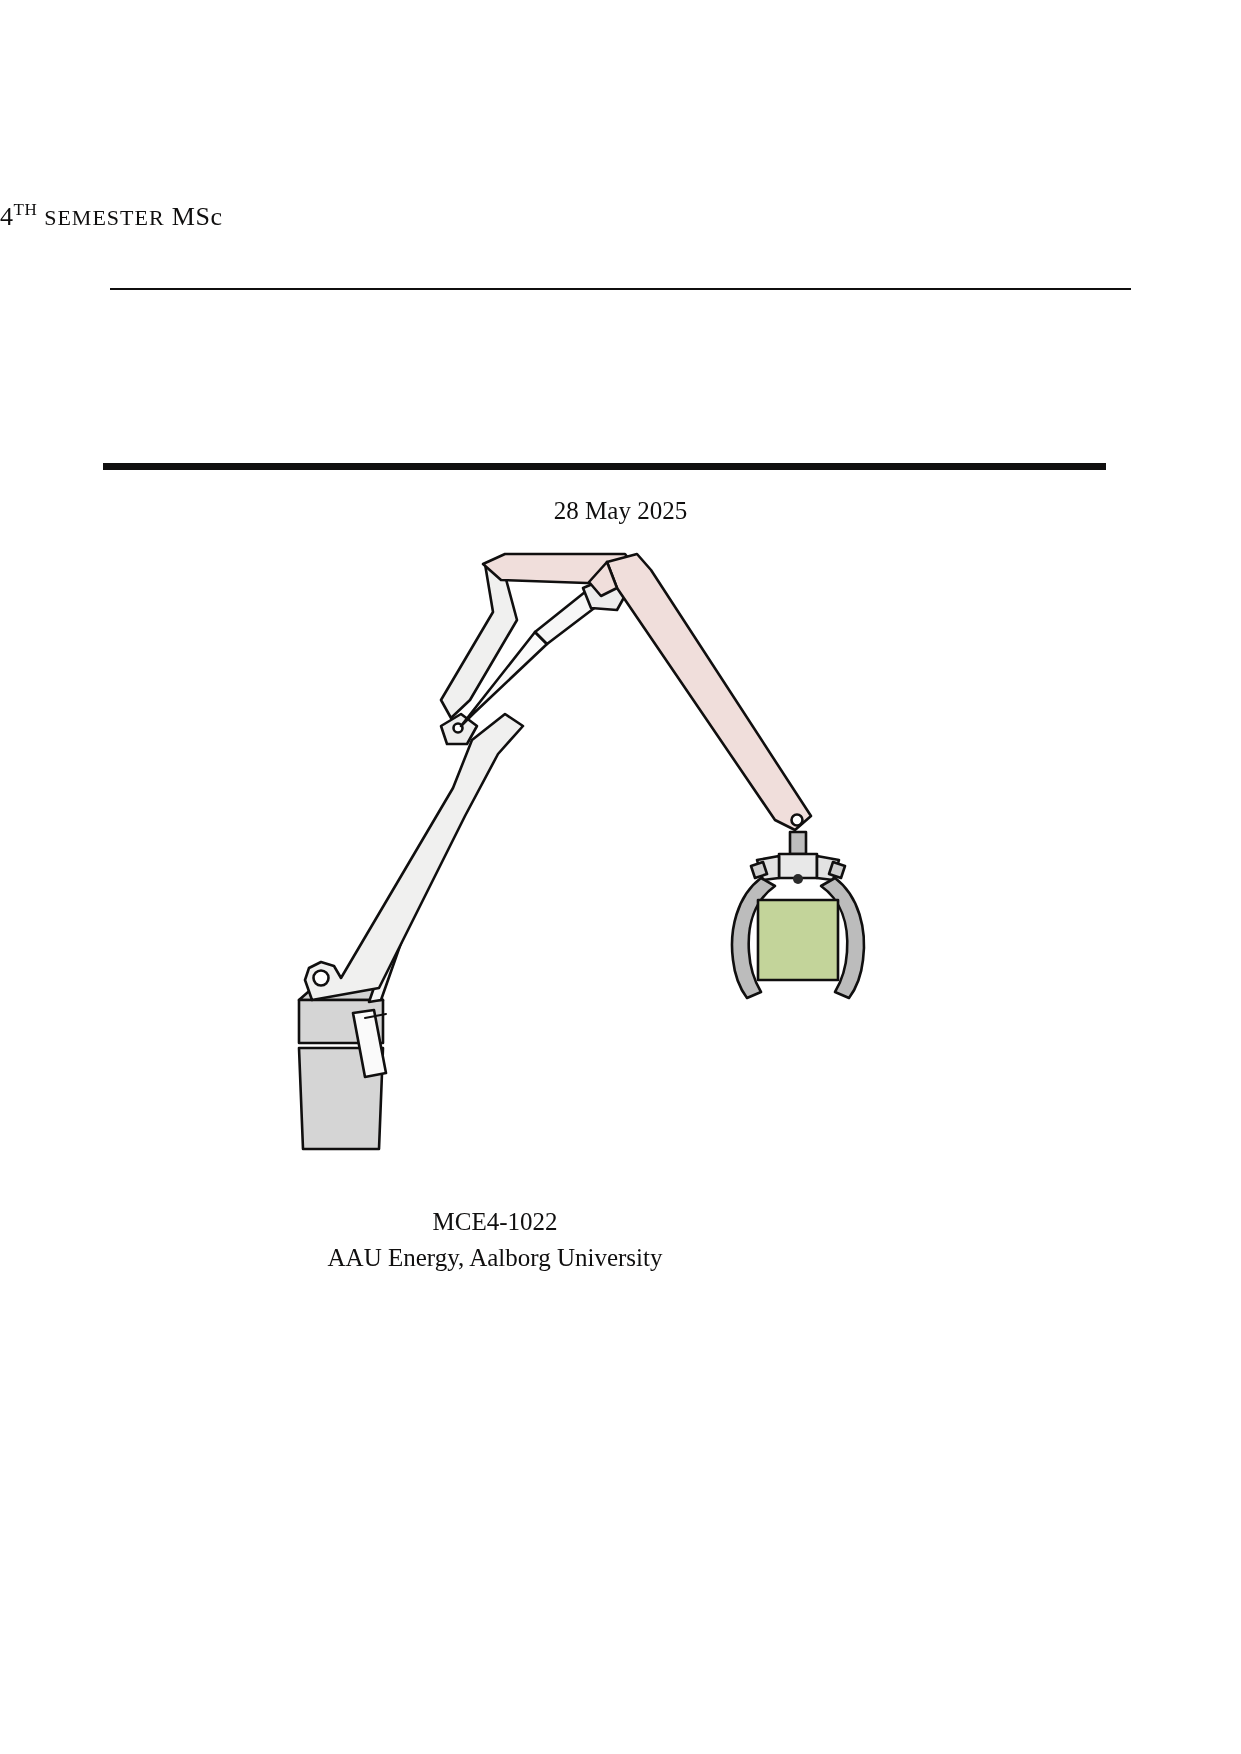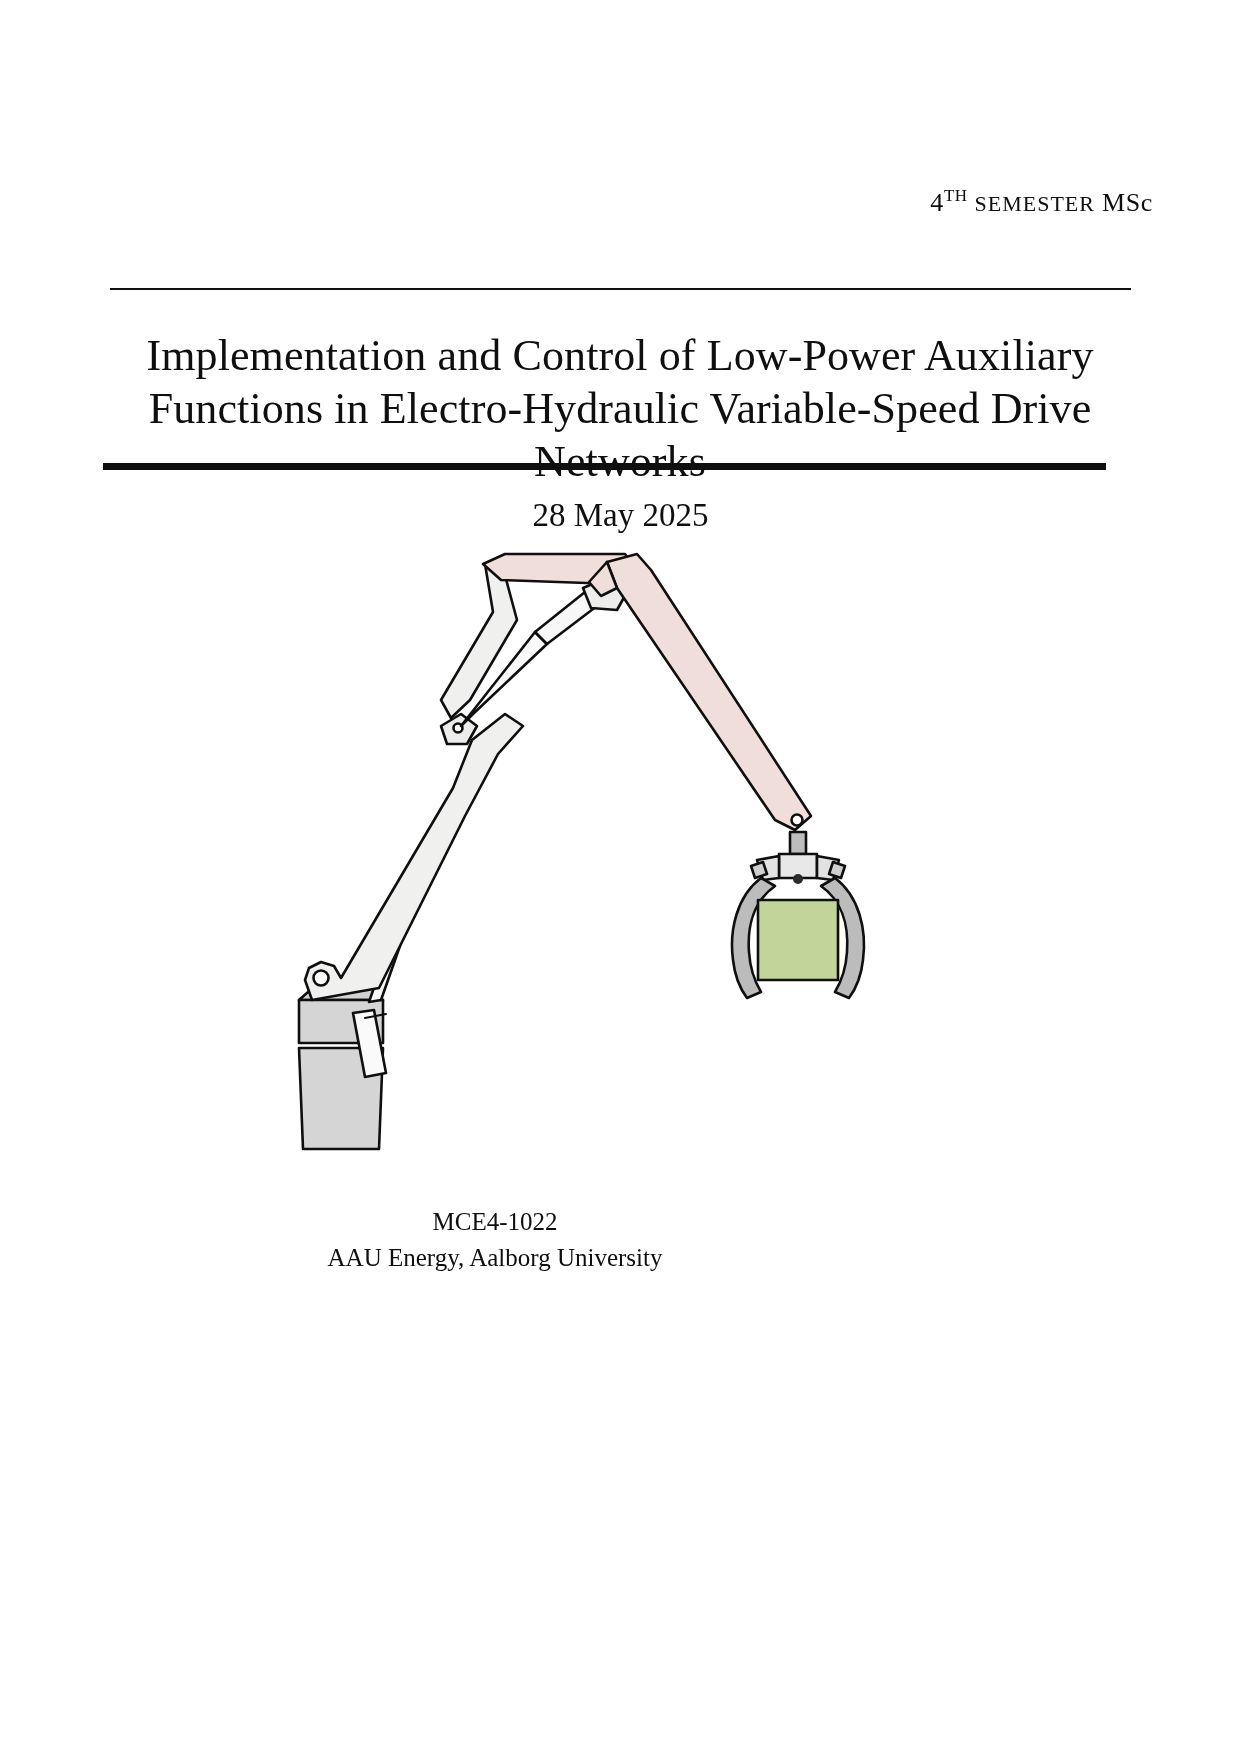--- a/index.html
+++ b/index.html
@@ -19,24 +19,24 @@
 
   .page {
     position: absolute;
     inset: 0;
     background: #fff;
   }
 
   
   .semester-line {
     position: absolute;
-    top: 186px;
+    top: 200px;
     left: 0;
     width: 1153px;
-    text-align: right;
+    text-align: left;
     font-size: 26px;
     letter-spacing: 0.6px;
     white-space: nowrap;
   }
   .semester-line .num { font-size: 26px; }
   .semester-line .ord {
     font-size: 17px;
     vertical-align: super;
     letter-spacing: 0.4px;
   }
@@ -78,21 +78,21 @@
   }
   .title .ln { display: block; white-space: nowrap; }
 
   
   .date {
     position: absolute;
     left: 0;
     top: 497px;
     width: 1241px;
     text-align: center;
-    font-size: 33px;
+    font-size: 25px;
   }
 
   
   .figure {
     position: absolute;
     left: 255px;
     top: 548px;
     width: 700px;
     height: 640px;
   }
@@ -116,25 +116,20 @@
 <div class="page">
 
   <div class="semester-line">
     <span class="num">4</span><span class="ord">TH</span>
     <span class="sc">SEMESTER</span>
     <span class="msc">MSc</span>
   </div>
 
   <div class="rule-top"></div>
 
-  <h1 class="title">
-    <span class="ln">Implementation and Control of Low-Power Auxiliary</span>
-    <span class="ln">Functions in Electro-Hydraulic Variable-Speed Drive</span>
-    <span class="ln">Networks</span>
-  </h1>
 
   <div class="rule-bottom"></div>
 
   <div class="date">28 May 2025</div>
 
   <div class="figure">
     <svg viewBox="0 0 700 640" xmlns="http://www.w3.org/2000/svg">
       <g fill="none" stroke="#100f0f" stroke-width="2.6" stroke-linejoin="round" stroke-linecap="round">
 
         <g>

